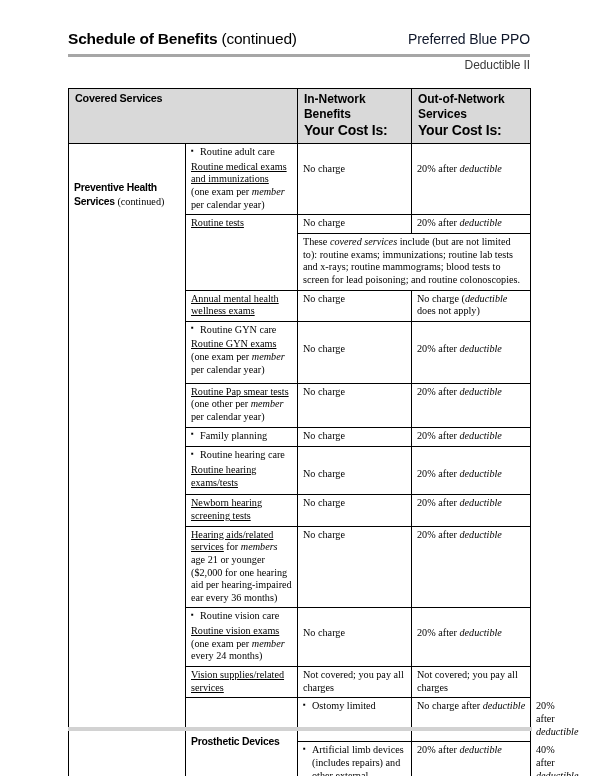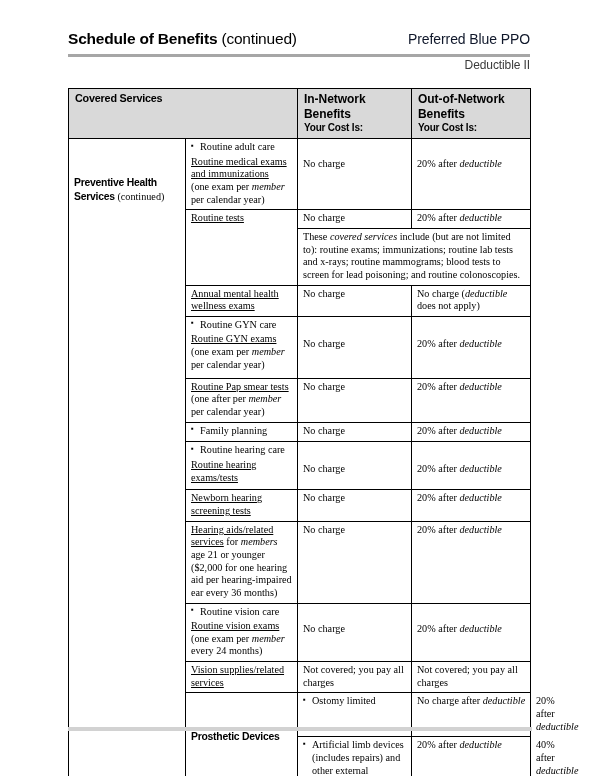--- a/index.html
+++ b/index.html
@@ -71,21 +71,21 @@
     padding: 3px 4px 4px 6px;
   }
   .hcap {
     font-size: 10.8px; font-weight: bold; letter-spacing: -0.2px;
   }
   .hsm {
     font-size: 12px; font-weight: bold; letter-spacing: -0.05px;
     display: block; margin-bottom: 0px;
   }
   .hbig {
-    font-size: 10px; font-weight: bold; letter-spacing: -0.2px; display: block;
+    font-size: 14px; font-weight: bold; letter-spacing: -0.2px; display: block;
   }
 
   
   .cat {
     font-family: "Liberation Sans", sans-serif;
     font-size: 10.4px; font-weight: bold; letter-spacing: -0.25px;
     line-height: 1.3;
     margin-top: 35px;
   }
   .cat .cont {
@@ -157,21 +157,21 @@
 
       <tr class="head">
         <td colspan="2">
           <span class="hcap">Covered Services</span>
         </td>
         <td>
           <span class="hsm">In-Network Benefits</span>
           <span class="hbig">Your Cost Is:</span>
         </td>
         <td>
-          <span class="hsm">Out-of-Network Benefits</span>
+          <span class="hsm">Out-of-Network Services</span>
           <span class="hbig">Your Cost Is:</span>
         </td>
       </tr>
 
       <tr>
         <td rowspan="14">
           <div class="cat">
             <span>Preventive Health Services</span>
             <span class="cont">(continued)</span>
           </div>
@@ -235,21 +235,21 @@
         <td>
           <span style="display:inline-block;margin-top:19px">
             <span>20% after </span><span class="it">deductible</span>
           </span>
         </td>
       </tr>
 
       <tr>
         <td style="height:36px">
           <span class="u">Routine Pap smear tests</span><br>
-          <span>(one after per </span><span class="it">member</span><span> per calendar year)</span>
+          <span>(one other per </span><span class="it">member</span><span> per calendar year)</span>
         </td>
         <td>No charge</td>
         <td>
           <span>20% after </span><span class="it">deductible</span>
         </td>
       </tr>
 
       <tr>
         <td>
           <div class="bul">Family planning</div>

